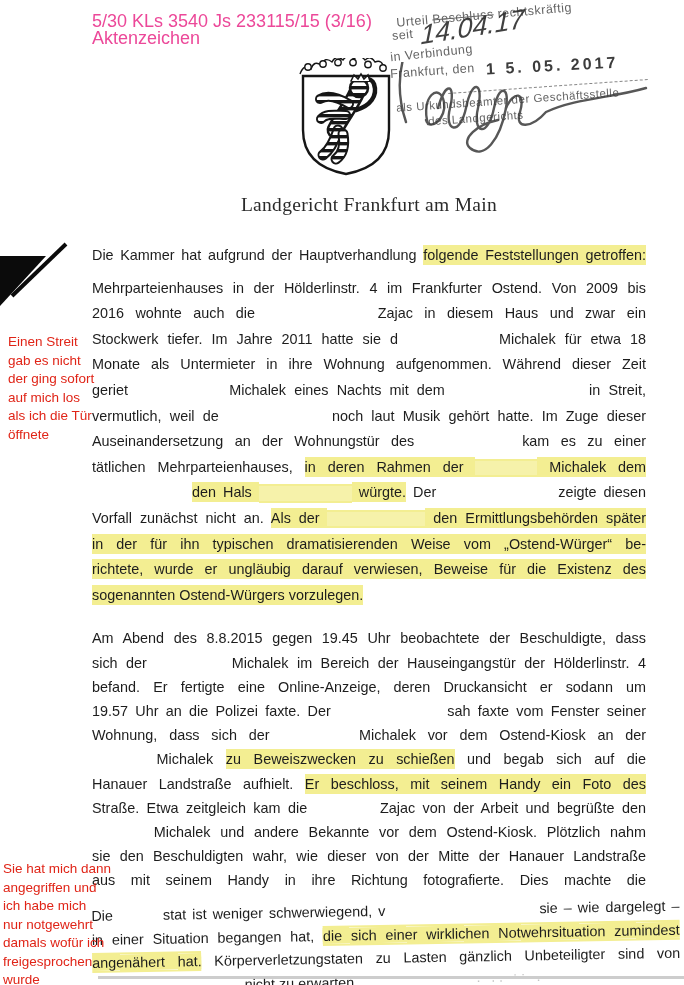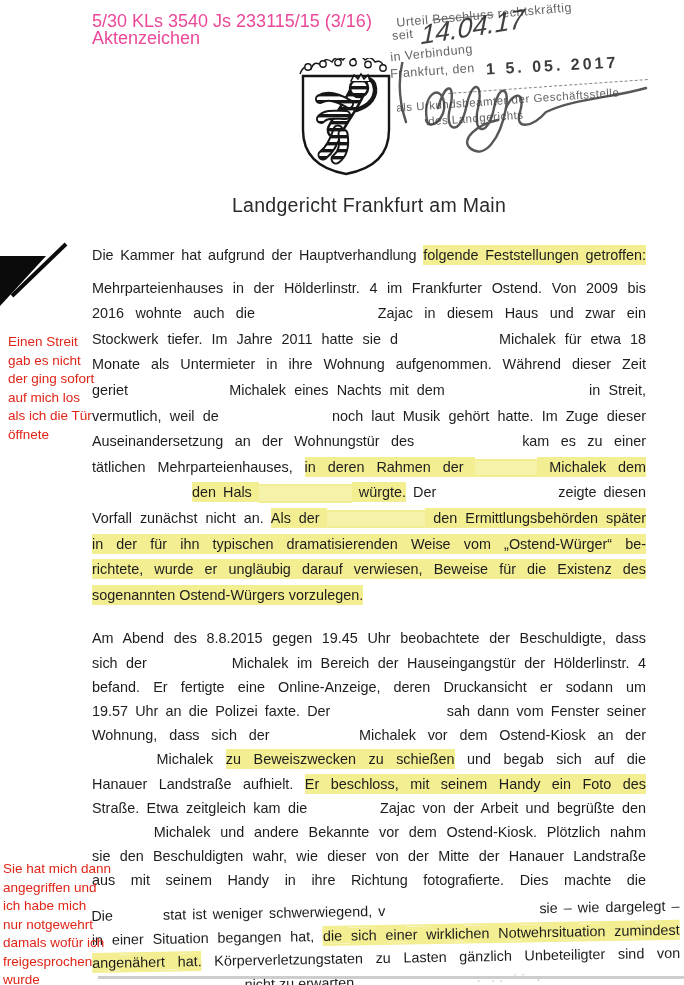--- a/index.html
+++ b/index.html
@@ -24,21 +24,21 @@
   .s-date{position:absolute;left:98px;top:55px;font-size:16px;font-weight:bold;color:#3c3c3c;
           letter-spacing:3px;transform:rotate(-3deg);white-space:nowrap;}
   .s-dash{position:absolute;left:60px;top:84px;width:200px;border-top:1.5px dashed #6a6a6a;transform:rotate(-4deg);opacity:.8;}
   .s-l5{left:8px;top:92px;font-size:11.5px;transform:rotate(-4deg);}
   .s-l6{left:40px;top:110px;font-size:11.5px;transform:rotate(-4deg);opacity:.5;}
   .sig-svg{position:absolute;left:10px;top:60px;}
   
   .arms{position:absolute;left:294px;top:58px;}
   
   .page-title{position:absolute;left:92px;top:194px;width:554px;text-align:center;
-              font-size:19.5px;color:#2a2a2a;letter-spacing:.3px;}
+              font-size:19.5px;color:#2a2a2a;letter-spacing:.3px;font-family:Liberation Serif, serif;}
   
   .doc-body{position:absolute;left:92px;top:224px;width:554px;font-size:14.4px;color:#1d1d1d;}
   .para{margin:0;}
   .line{text-align:justify;text-align-last:justify;}
   .line.nj{text-align:left;text-align-last:left;}
   .gap{display:inline-block;height:1em;vertical-align:middle;}
   .hl{background:#f3ee92;box-shadow:0 2px 0 #f3ee92,0 -2px 0 #f3ee92;}
   .gap.hl{background:#f6f2aa;}
   .faint{opacity:.35;color:#555;letter-spacing:3px;}
   
@@ -141,21 +141,21 @@
       <div class="line"><span class="gap" style="width: 93px;"></span><span> </span><span class="hl">den Hals </span><span class="gap hl" style="width: 93px;"></span><span class="hl"> würgte.</span><span> Der </span><span class="gap" style="width: 108px;"></span><span> zeigte diesen</span></div>
       <div class="line"><span>Vorfall zunächst nicht an. </span><span class="hl">Als der </span><span class="gap hl" style="width: 98px;"></span><span class="hl"> den Ermittlungsbehörden später</span></div>
       <div class="line"><span class="hl">in der für ihn typischen dramatisierenden Weise vom „Ostend-Würger“ be-</span></div>
       <div class="line"><span class="hl">richtete, wurde er ungläubig darauf verwiesen, Beweise für die Existenz des</span></div>
       <div class="line nj"><span class="hl">sogenannten Ostend-Würgers vorzulegen.</span></div>
     </div>
     <div class="para" style="line-height: 24.2px; margin-top: 18px;">
       <div class="line"><span>Am Abend des 8.8.2015 gegen 19.45 Uhr beobachtete der Beschuldigte, dass</span></div>
       <div class="line"><span>sich der </span><span class="gap" style="width: 68px;"></span><span> Michalek im Bereich der Hauseingangstür der Hölderlinstr. 4</span></div>
       <div class="line"><span>befand. Er fertigte eine Online-Anzeige, deren Druckansicht er sodann um</span></div>
-      <div class="line"><span>19.57 Uhr an die Polizei faxte. Der </span><span class="gap" style="width: 102px;"></span><span> sah dann vom Fenster seiner</span></div>
+      <div class="line"><span>19.57 Uhr an die Polizei faxte. Der </span><span class="gap" style="width: 102px;"></span><span> sah faxte vom Fenster seiner</span></div>
       <div class="line"><span>Wohnung, dass sich der </span><span class="gap" style="width: 66px;"></span><span> Michalek vor dem Ostend-Kiosk an der</span></div>
       <div class="line"><span class="gap" style="width: 52px;"></span><span> Michalek </span><span class="hl">zu Beweiszwecken zu schießen</span><span> und begab sich auf die</span></div>
       <div class="line"><span>Hanauer Landstraße aufhielt. </span><span class="hl">Er beschloss, mit seinem Handy ein Foto des</span></div>
       <div class="line"><span>Straße. Etwa zeitgleich kam die </span><span class="gap" style="width: 58px;"></span><span> Zajac von der Arbeit und begrüßte den</span></div>
       <div class="line"><span class="gap" style="width: 52px;"></span><span> Michalek und andere Bekannte vor dem Ostend-Kiosk. Plötzlich nahm</span></div>
       <div class="line"><span>sie den Beschuldigten wahr, wie dieser von der Mitte der Hanauer Landstraße</span></div>
       <div class="line"><span>aus mit seinem Handy in ihre Richtung fotografierte. Dies machte die</span></div>
     </div>
     <div class="para" style="line-height: 23.5px; margin-top: 12px; width: 588px; transform: rotate(-1deg); transform-origin: left center;">
       <div class="line"><span>Die </span><span class="gap" style="width: 38px;"></span><span> stat ist weniger schwerwiegend, v</span><span class="gap" style="width: 148px;"></span><span> sie – wie dargelegt –</span></div>

